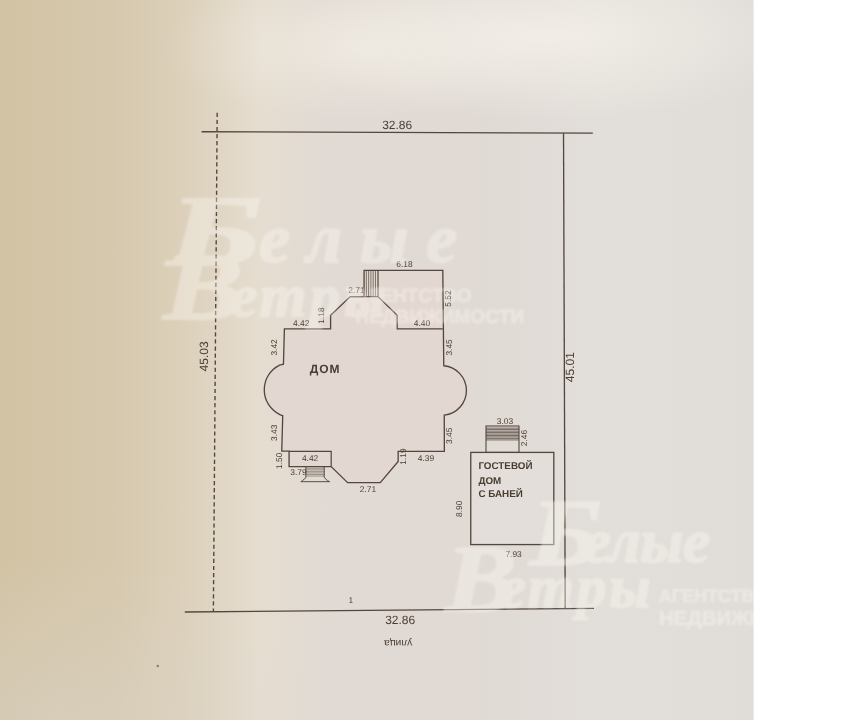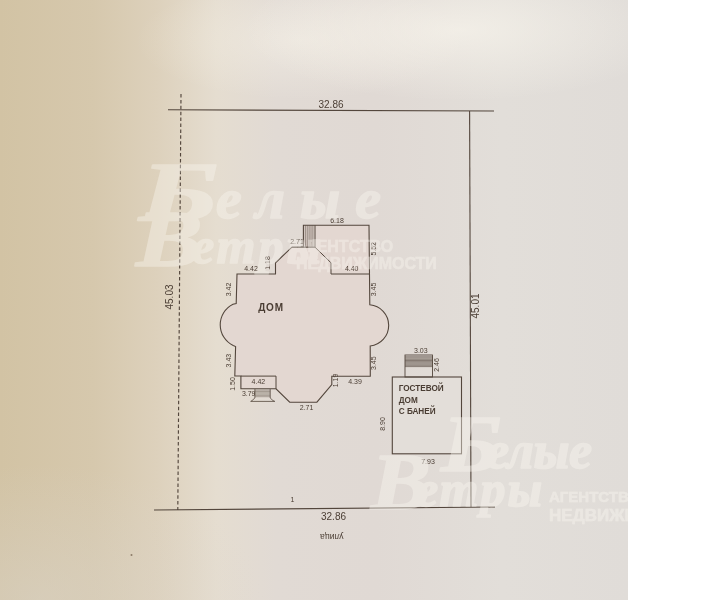--- a/index.html
+++ b/index.html
@@ -1,22 +1,22 @@
 <!DOCTYPE html>
 <html><head>
 <meta charset="utf-8">
 <style>
   html,body{margin:0;padding:0;}
-  #page{position:relative;width:628px;height:600px;overflow:hidden;
+  #page{position:relative;width:584px;height:600px;overflow:hidden;
     background:
       radial-gradient(ellipse 290px 95px at 460px 30px, rgba(252,249,240,0.6), rgba(252,249,240,0) 75%),
       radial-gradient(ellipse 280px 170px at 40px 600px, rgba(219,214,206,0.45), rgba(219,214,206,0) 80%),
       radial-gradient(ellipse 220px 80px at 300px 40px, rgba(250,246,235,0.45), rgba(250,246,235,0) 75%),
       linear-gradient(to right, #d2c3a4 0%, #d6c8ad 15%, #ddd1bc 25%, #e5ddd0 34.5%, #e1dad4 44%, #e0d9d4 60%, #e2ded9 80%, #e0dcd8 100%);
-    font-family:"Liberation Sans", sans-serif;}
+    font-family:"Liberation Sans", sans-serif;padding-left:44px;}
   svg{position:absolute;left:0;top:0;}
   text{fill:#4a3d33;}
   .dim{font-size:7px;}
   .bdim{font-size:10px;}
   .wm{fill:#faf7f0;}
   .wms{font-family:"Liberation Serif", serif;font-style:italic;font-weight:bold;stroke:#faf7f0;stroke-width:1.5px;stroke-linejoin:round;}
   .wma{font-family:"Liberation Sans", sans-serif;font-weight:bold;stroke:#faf7f0;stroke-width:0.5px;}
 </style>
 </head>
 <body>

